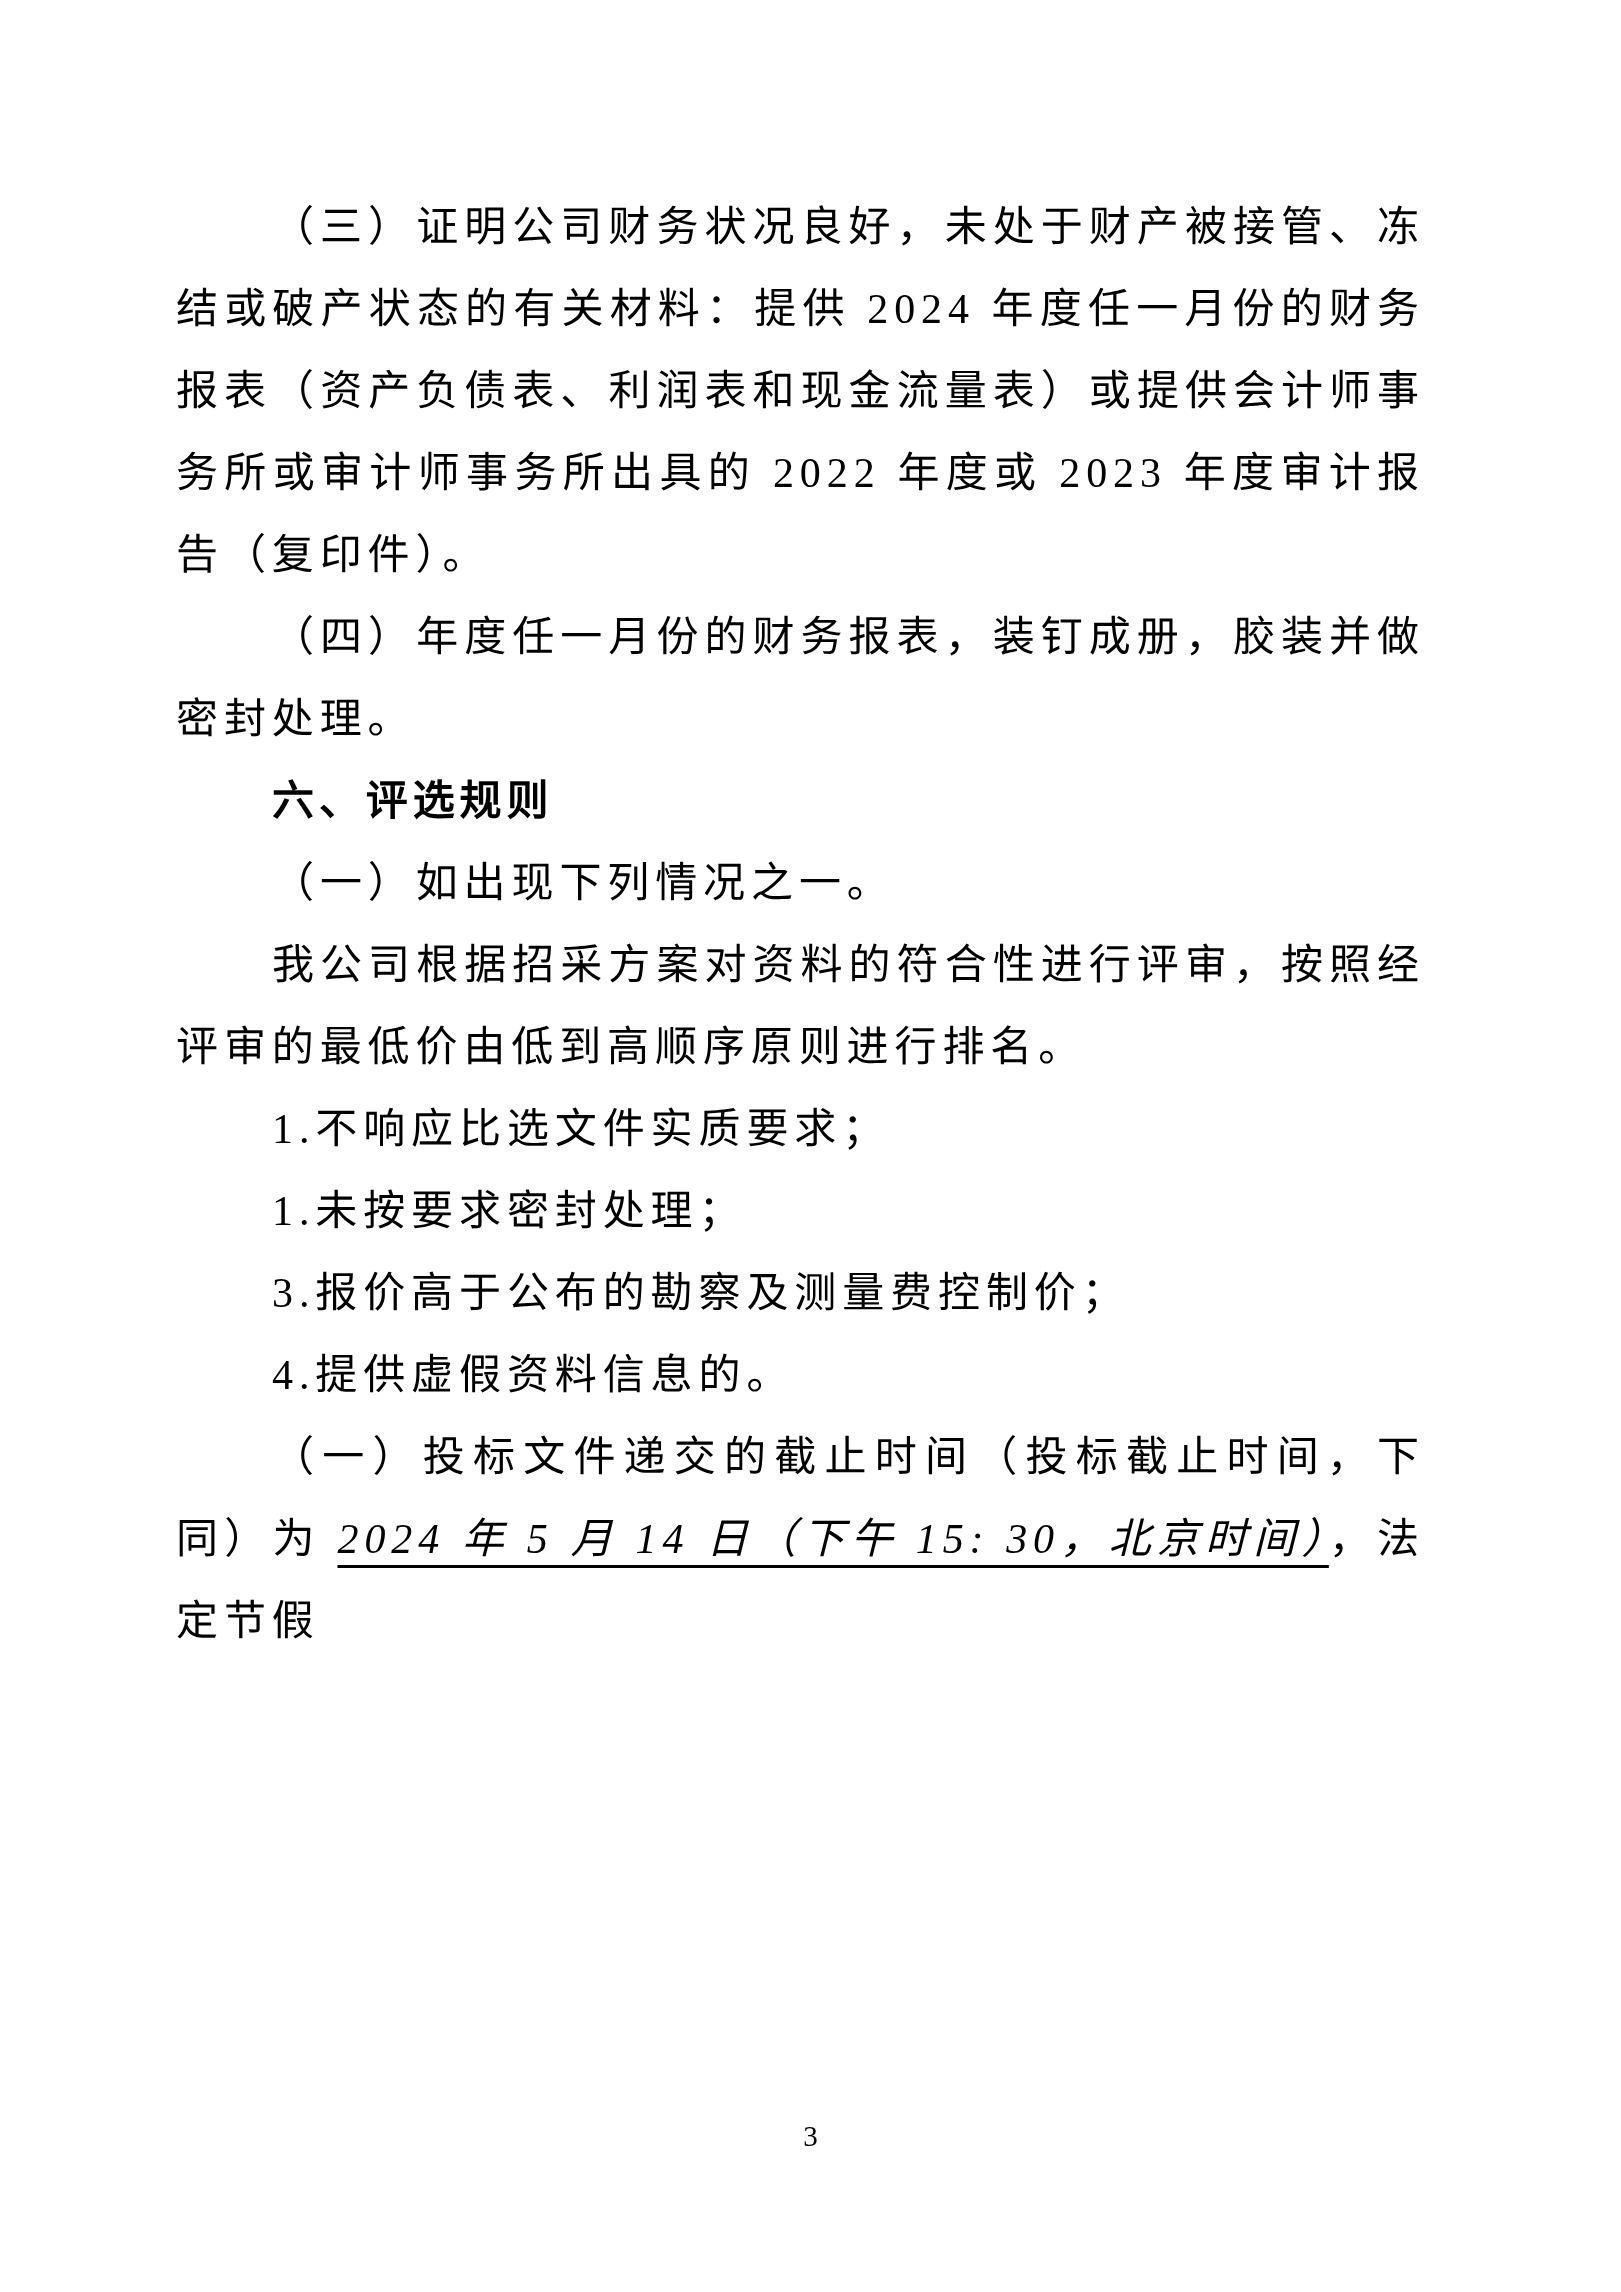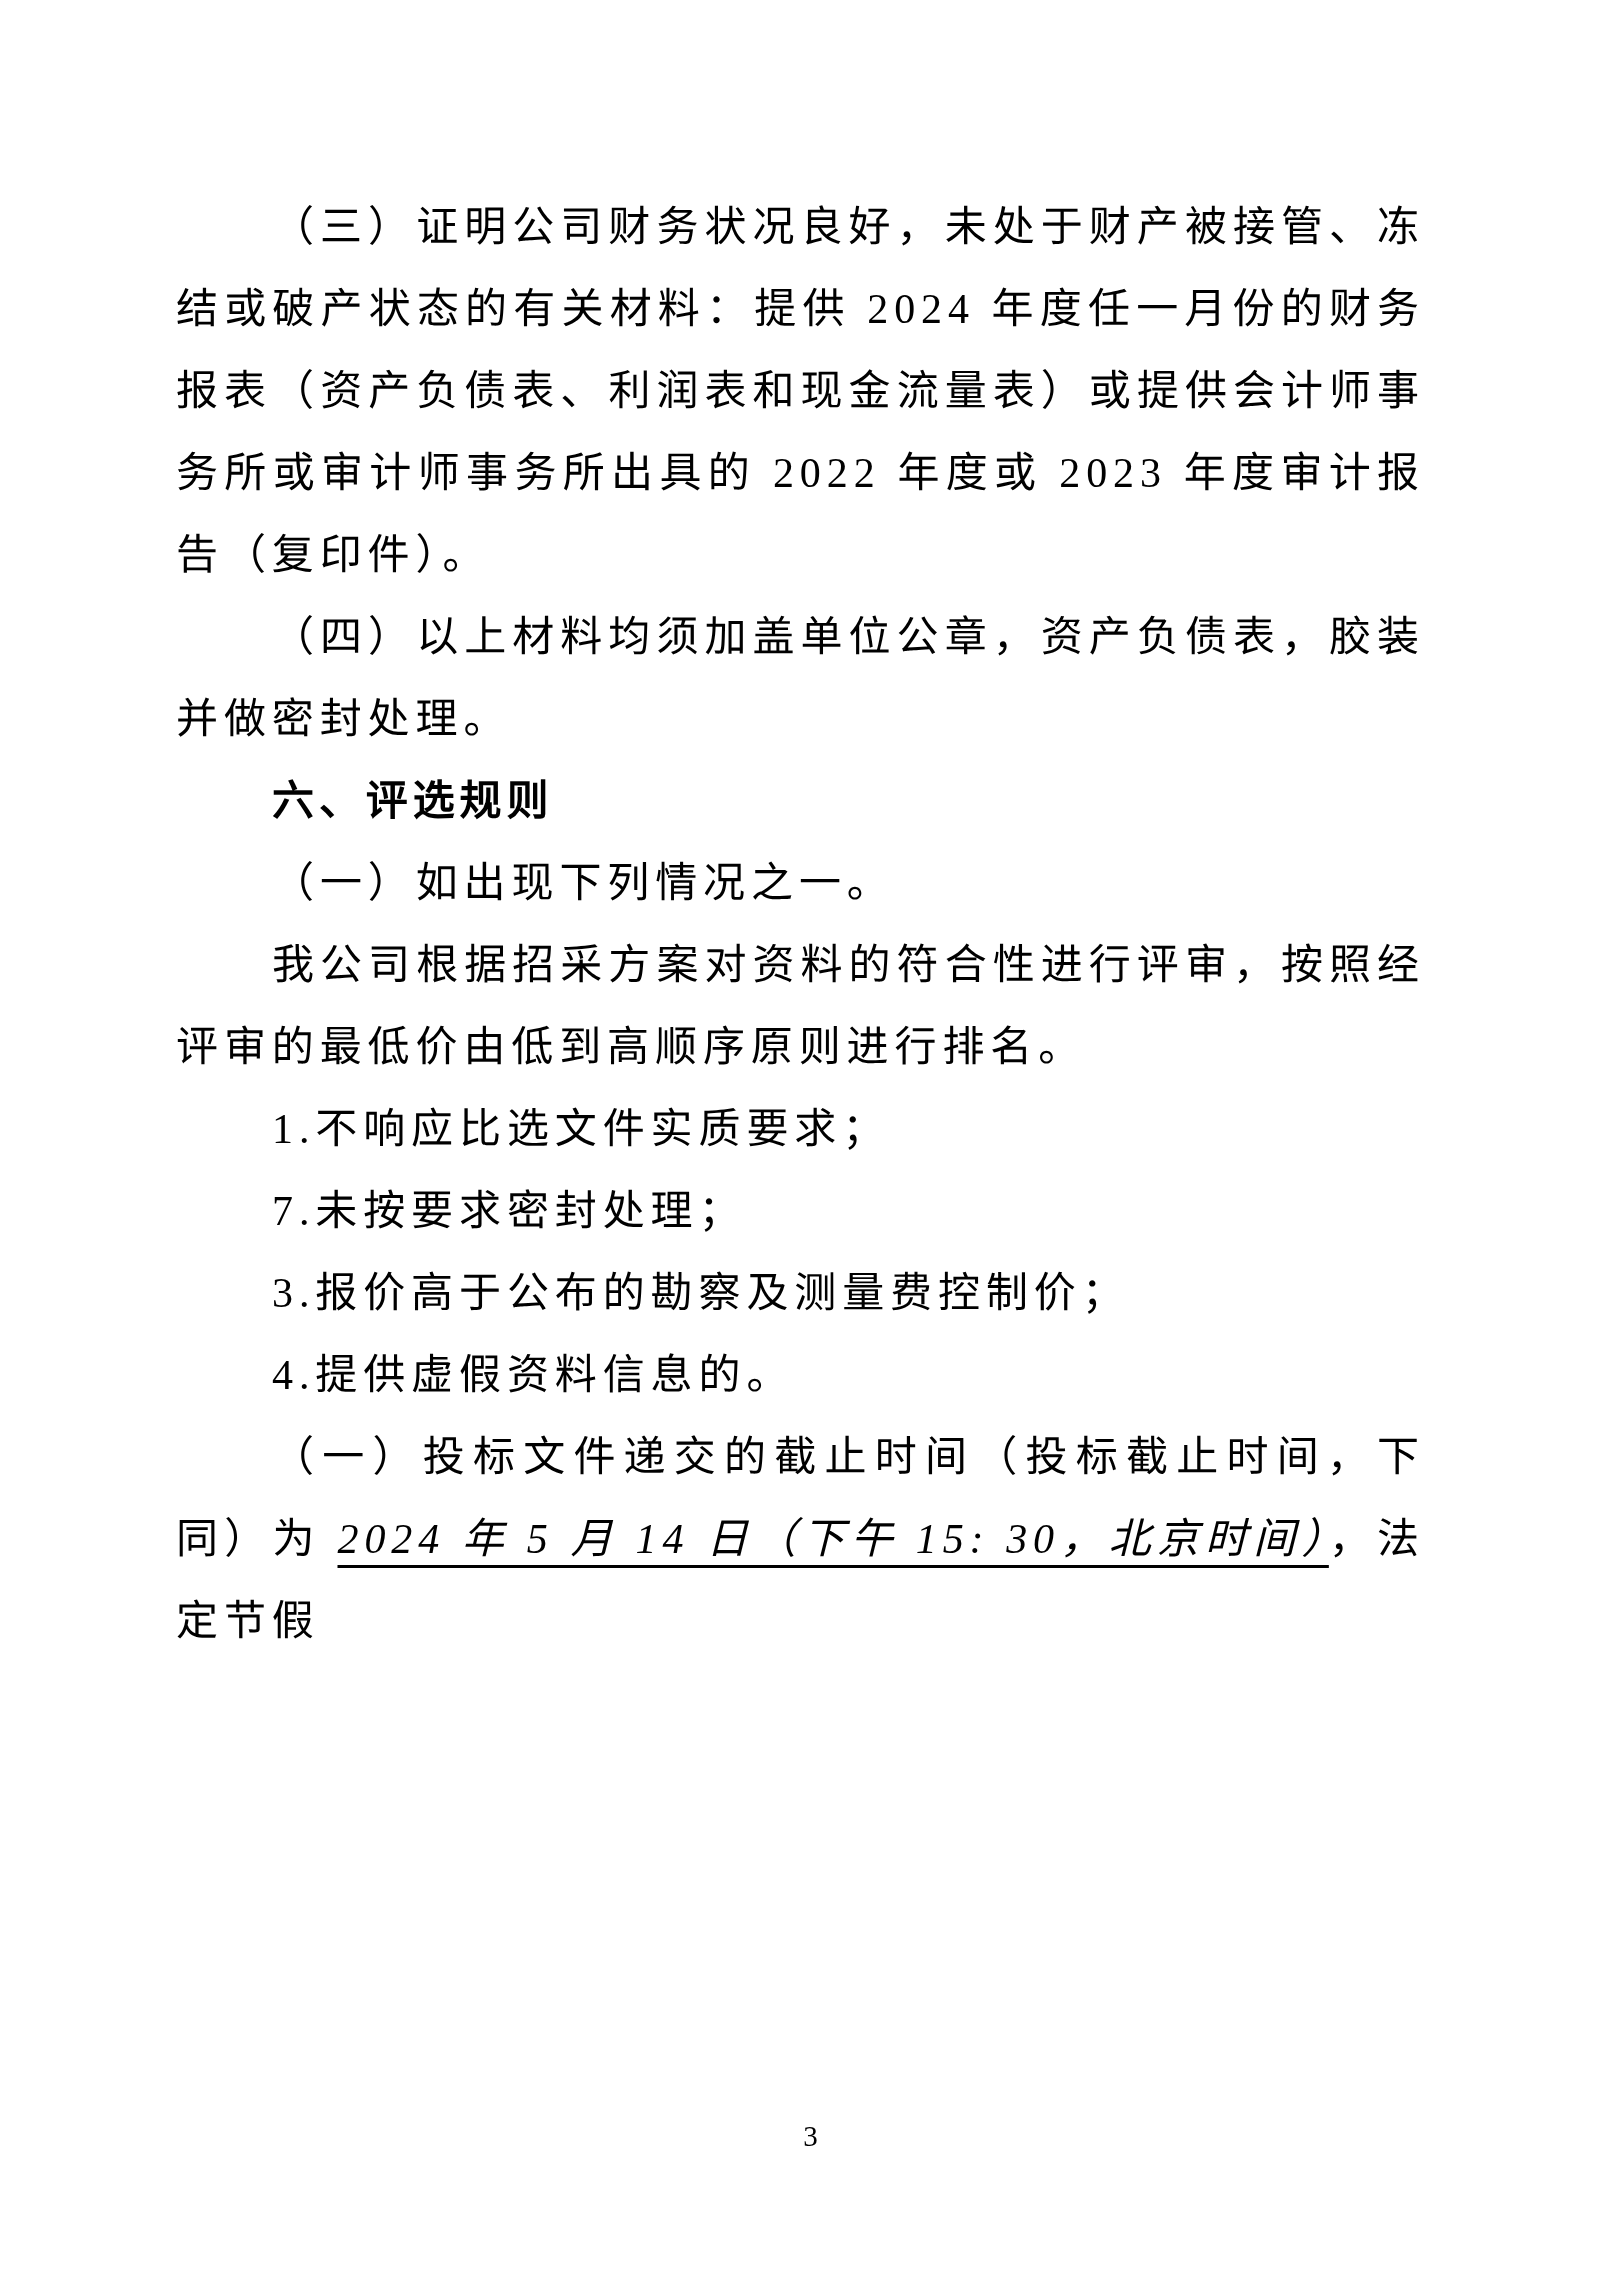--- a/index.html
+++ b/index.html
@@ -54,25 +54,25 @@
     line-height: 35px;
     letter-spacing: 0;
   }
 </style>
 </head>
 <body>
 
 <div class="page">
   <div class="doc-body" id="doc-body">
       <p class="body-paragraph">（三）证明公司财务状况良好，未处于财产被接管、冻结或破产状态的有关材料：提供 2024 年度任一月份的财务报表（资产负债表、利润表和现金流量表）或提供会计师事务所或审计师事务所出具的 2022 年度或 2023 年度审计报告（复印件）。</p>
-      <p class="body-paragraph">（四）以上材料均须加盖单位公章，资产负债表，胶装并做密封处理。</p>
+      <p class="body-paragraph">（四）年度任一月份的财务报表，装钉成册，胶装并做密封处理。</p>
       <h2 class="heading">六、评选规则</h2>
       <p class="body-paragraph">（一）如出现下列情况之一。</p>
       <p class="body-paragraph">我公司根据招采方案对资料的符合性进行评审，按照经评审的最低价由低到高顺序原则进行排名。</p>
       <p class="body-paragraph">1.不响应比选文件实质要求；</p>
-      <p class="body-paragraph">7.未按要求密封处理；</p>
+      <p class="body-paragraph">1.未按要求密封处理；</p>
       <p class="body-paragraph">3.报价高于公布的勘察及测量费控制价；</p>
       <p class="body-paragraph">4.提供虚假资料信息的。</p>
       <p class="body-paragraph"><span>（一）投标文件递交的截止时间（投标截止时间，下同）为 </span><span class="u">2024 年 5 月 14 日（下午 15: 30，北京时间）</span><span>，法定节假</span></p>
     </div>
   <div class="page-number">3</div>
 </div>
 
 
 </body></html>

